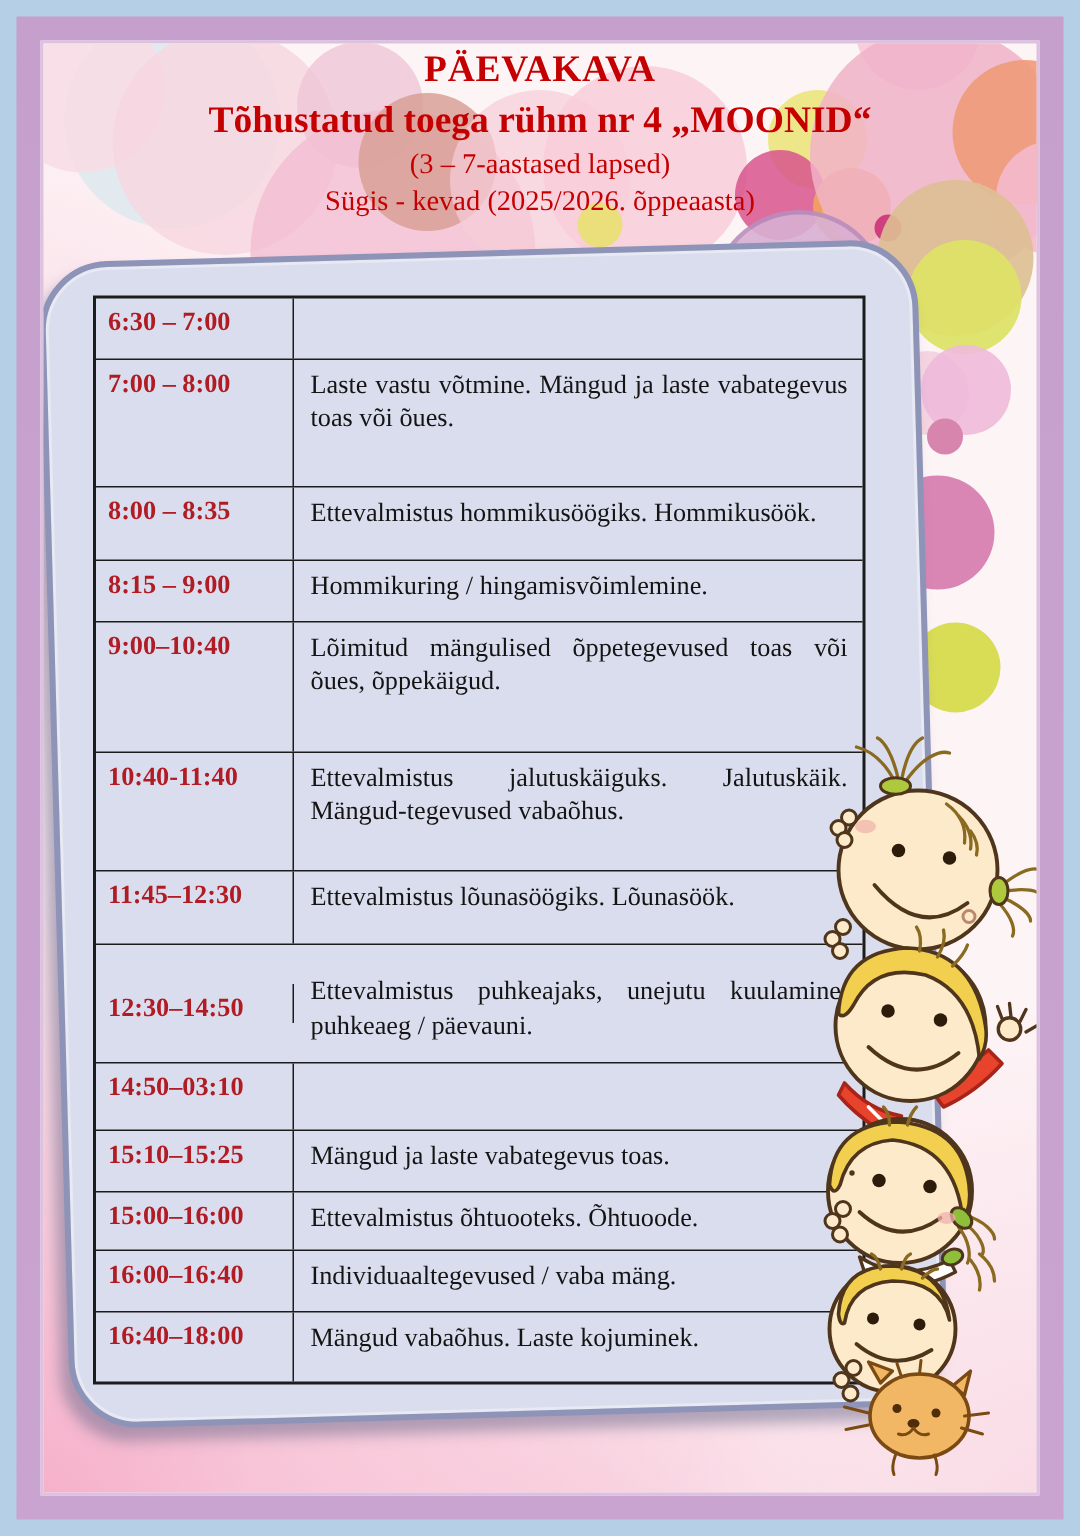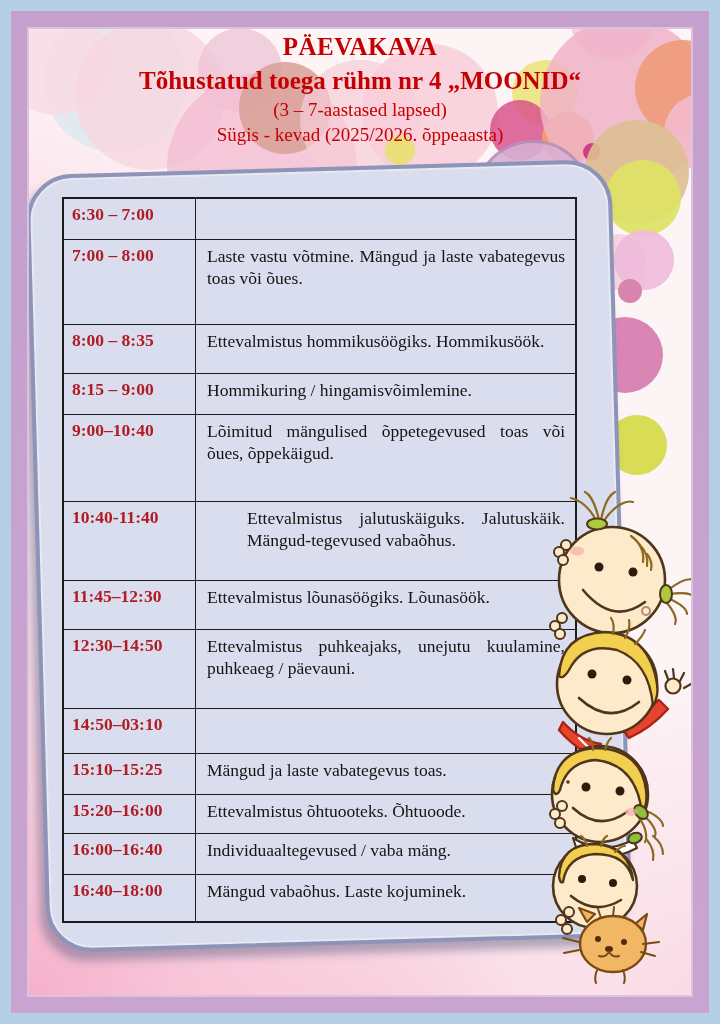--- a/index.html
+++ b/index.html
@@ -104,41 +104,41 @@
           <div class="act-cell">Ettevalmistus hommikusöögiks. Hommikusöök.</div>
         </div>
         <div class="trow" style="min-height: 40px;">
           <div class="time-cell">8:15 – 9:00</div>
           <div class="act-cell">Hommikuring / hingamisvõimlemine.</div>
         </div>
         <div class="trow" style="min-height: 86px;">
           <div class="time-cell">9:00–10:40</div>
           <div class="act-cell">Lõimitud mängulised õppetegevused toas või õues, õppekäigud.</div>
         </div>
-        <div class="trow" style="min-height: 78px; gap: 40px;">
+        <div class="trow" style="min-height: 78px;">
           <div class="time-cell">10:40-11:40</div>
           <div class="act-cell">Ettevalmistus jalutuskäiguks. Jalutuskäik. Mängud-tegevused vabaõhus.</div>
         </div>
         <div class="trow" style="min-height: 48px;">
           <div class="time-cell">11:45–12:30</div>
           <div class="act-cell">Ettevalmistus lõunasöögiks. Lõunasöök.</div>
         </div>
-        <div class="trow" style="min-height: 78px;">
+        <div class="trow" style="min-height: 78px; align-items: center;">
           <div class="time-cell">12:30–14:50</div>
           <div class="act-cell">Ettevalmistus puhkeajaks, unejutu kuulamine, puhkeaeg / päevauni.</div>
         </div>
         <div class="trow" style="min-height: 44px;">
           <div class="time-cell">14:50–03:10</div>
         </div>
         <div class="trow" style="min-height: 40px;">
           <div class="time-cell">15:10–15:25</div>
           <div class="act-cell">Mängud ja laste vabategevus toas.</div>
         </div>
         <div class="trow" style="min-height: 38px;">
-          <div class="time-cell">15:20–16:00</div>
+          <div class="time-cell">15:00–16:00</div>
           <div class="act-cell">Ettevalmistus õhtuooteks. Õhtuoode.</div>
         </div>
         <div class="trow" style="min-height: 40px;">
           <div class="time-cell">16:00–16:40</div>
           <div class="act-cell">Individuaaltegevused / vaba mäng.</div>
         </div>
         <div class="trow" style="min-height: 46px;">
           <div class="time-cell">16:40–18:00</div>
           <div class="act-cell">Mängud vabaõhus. Laste kojuminek.</div>
         </div>

